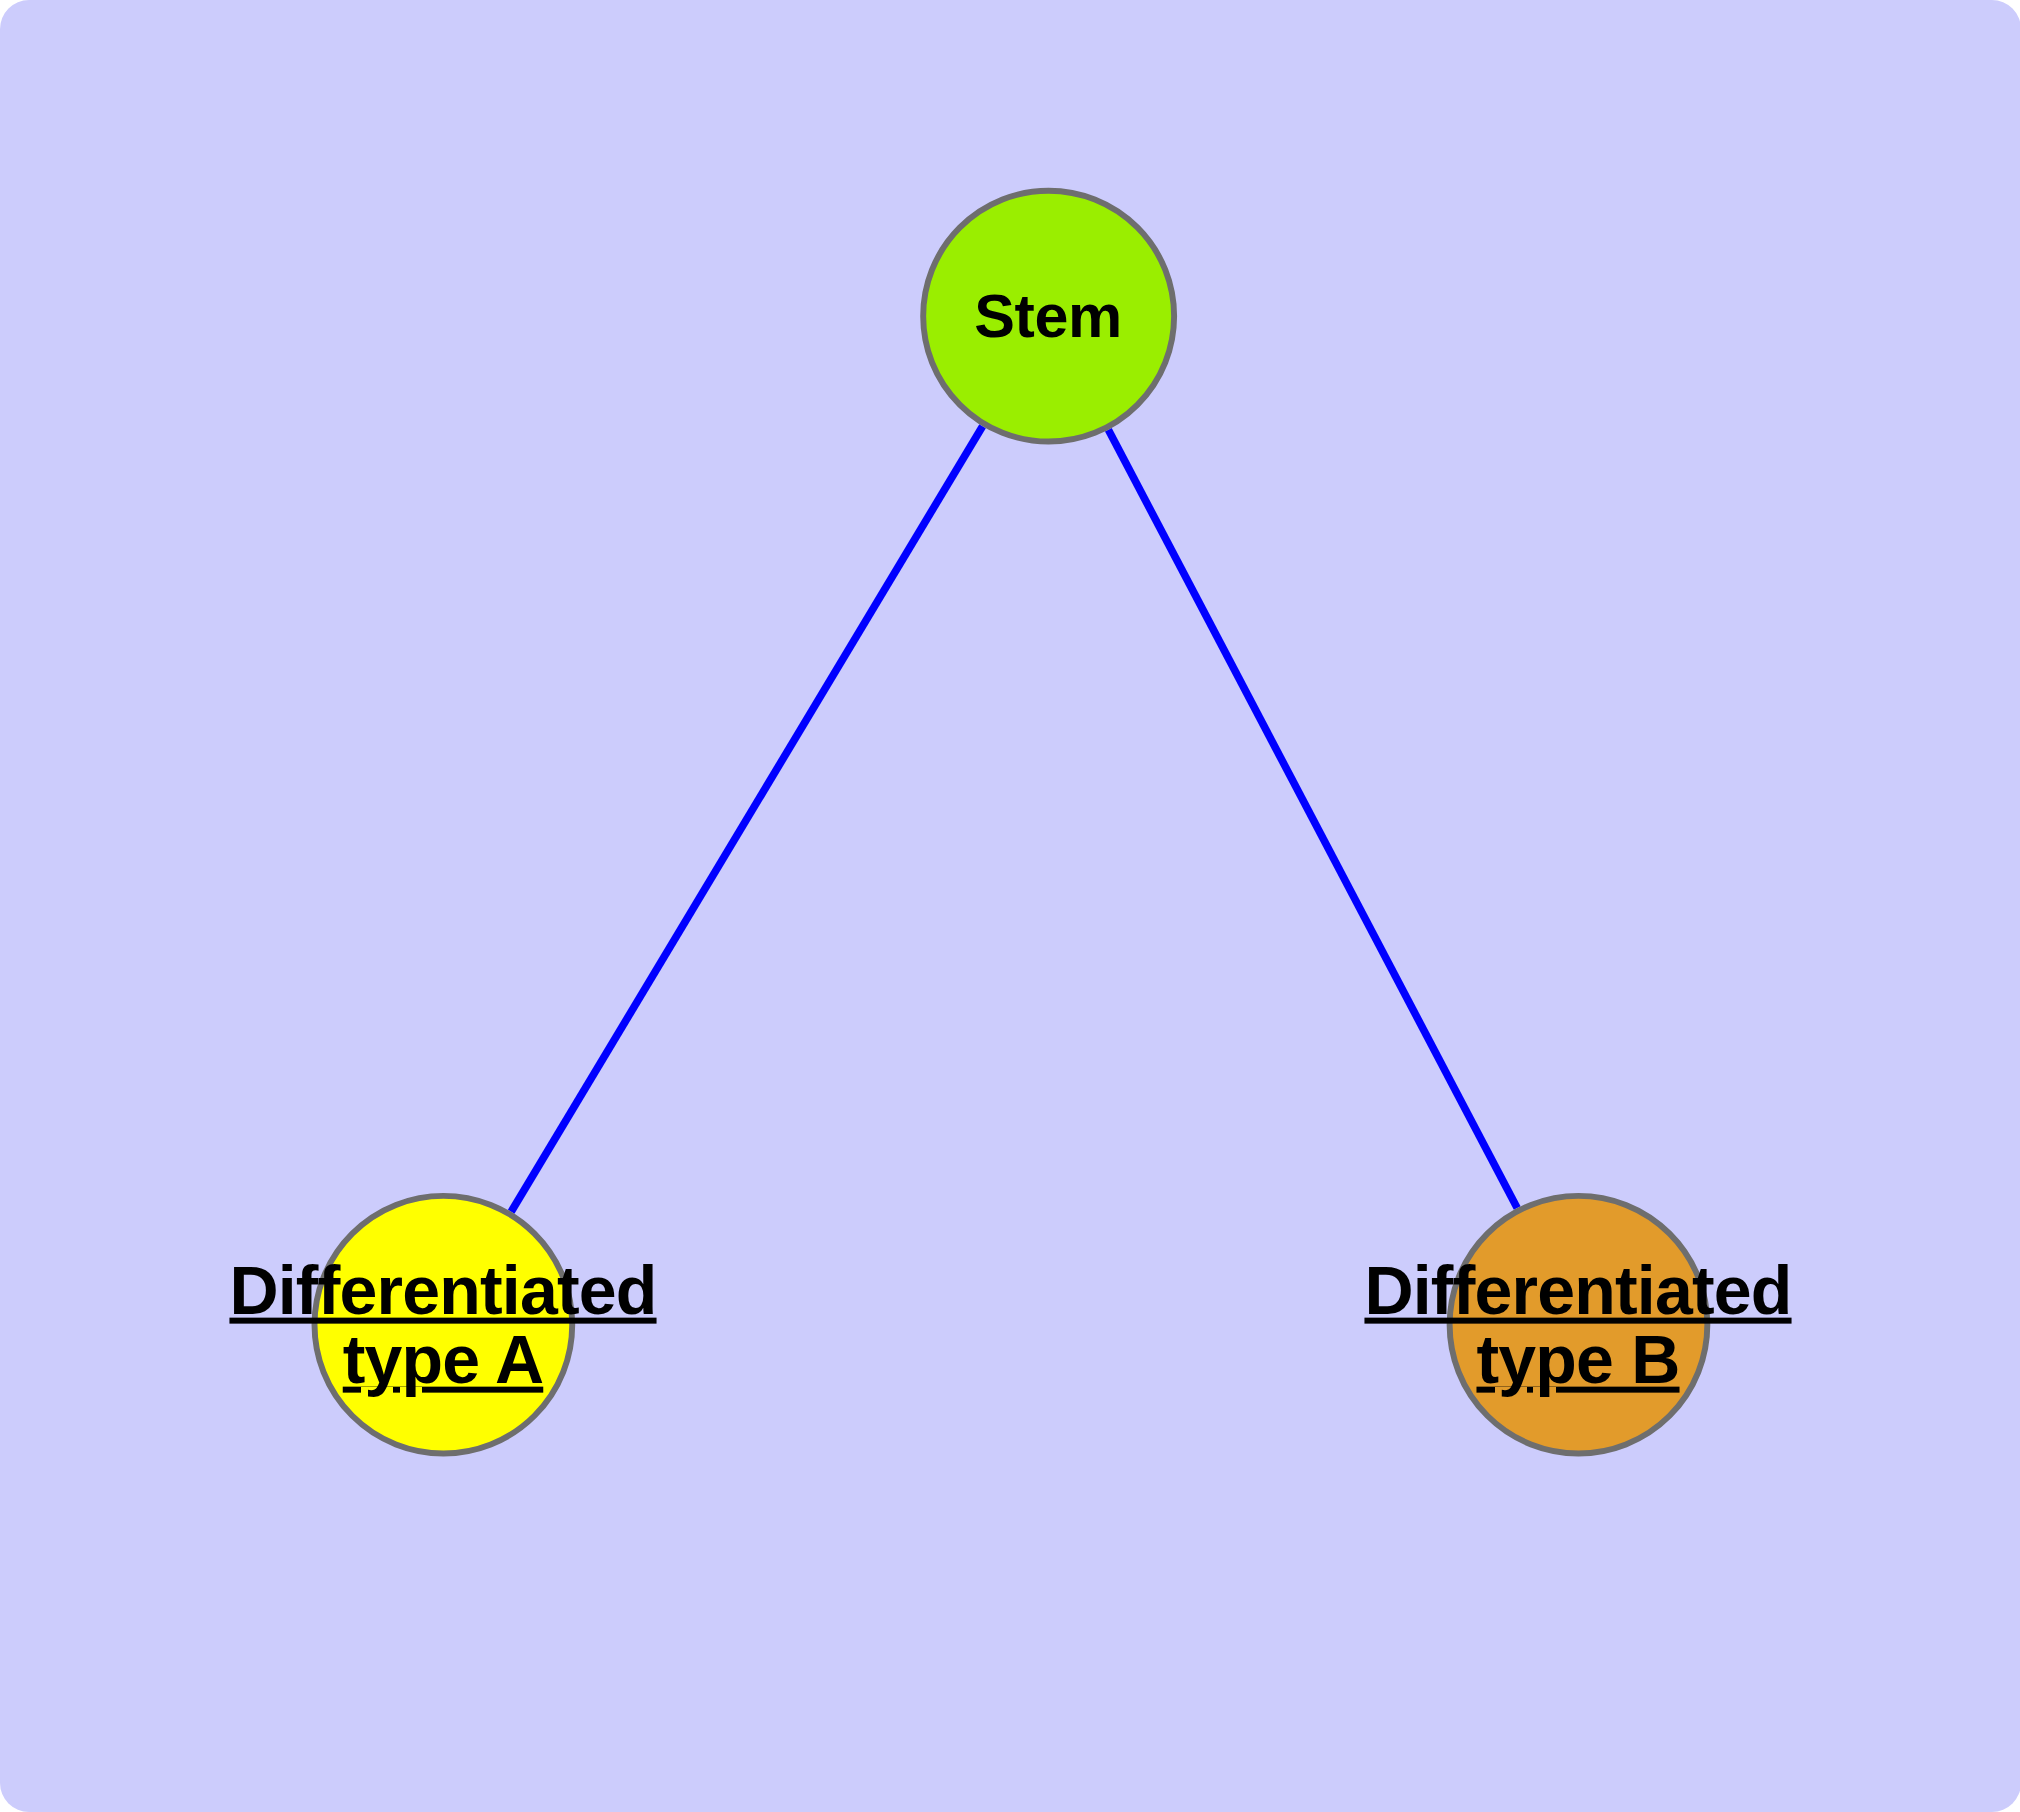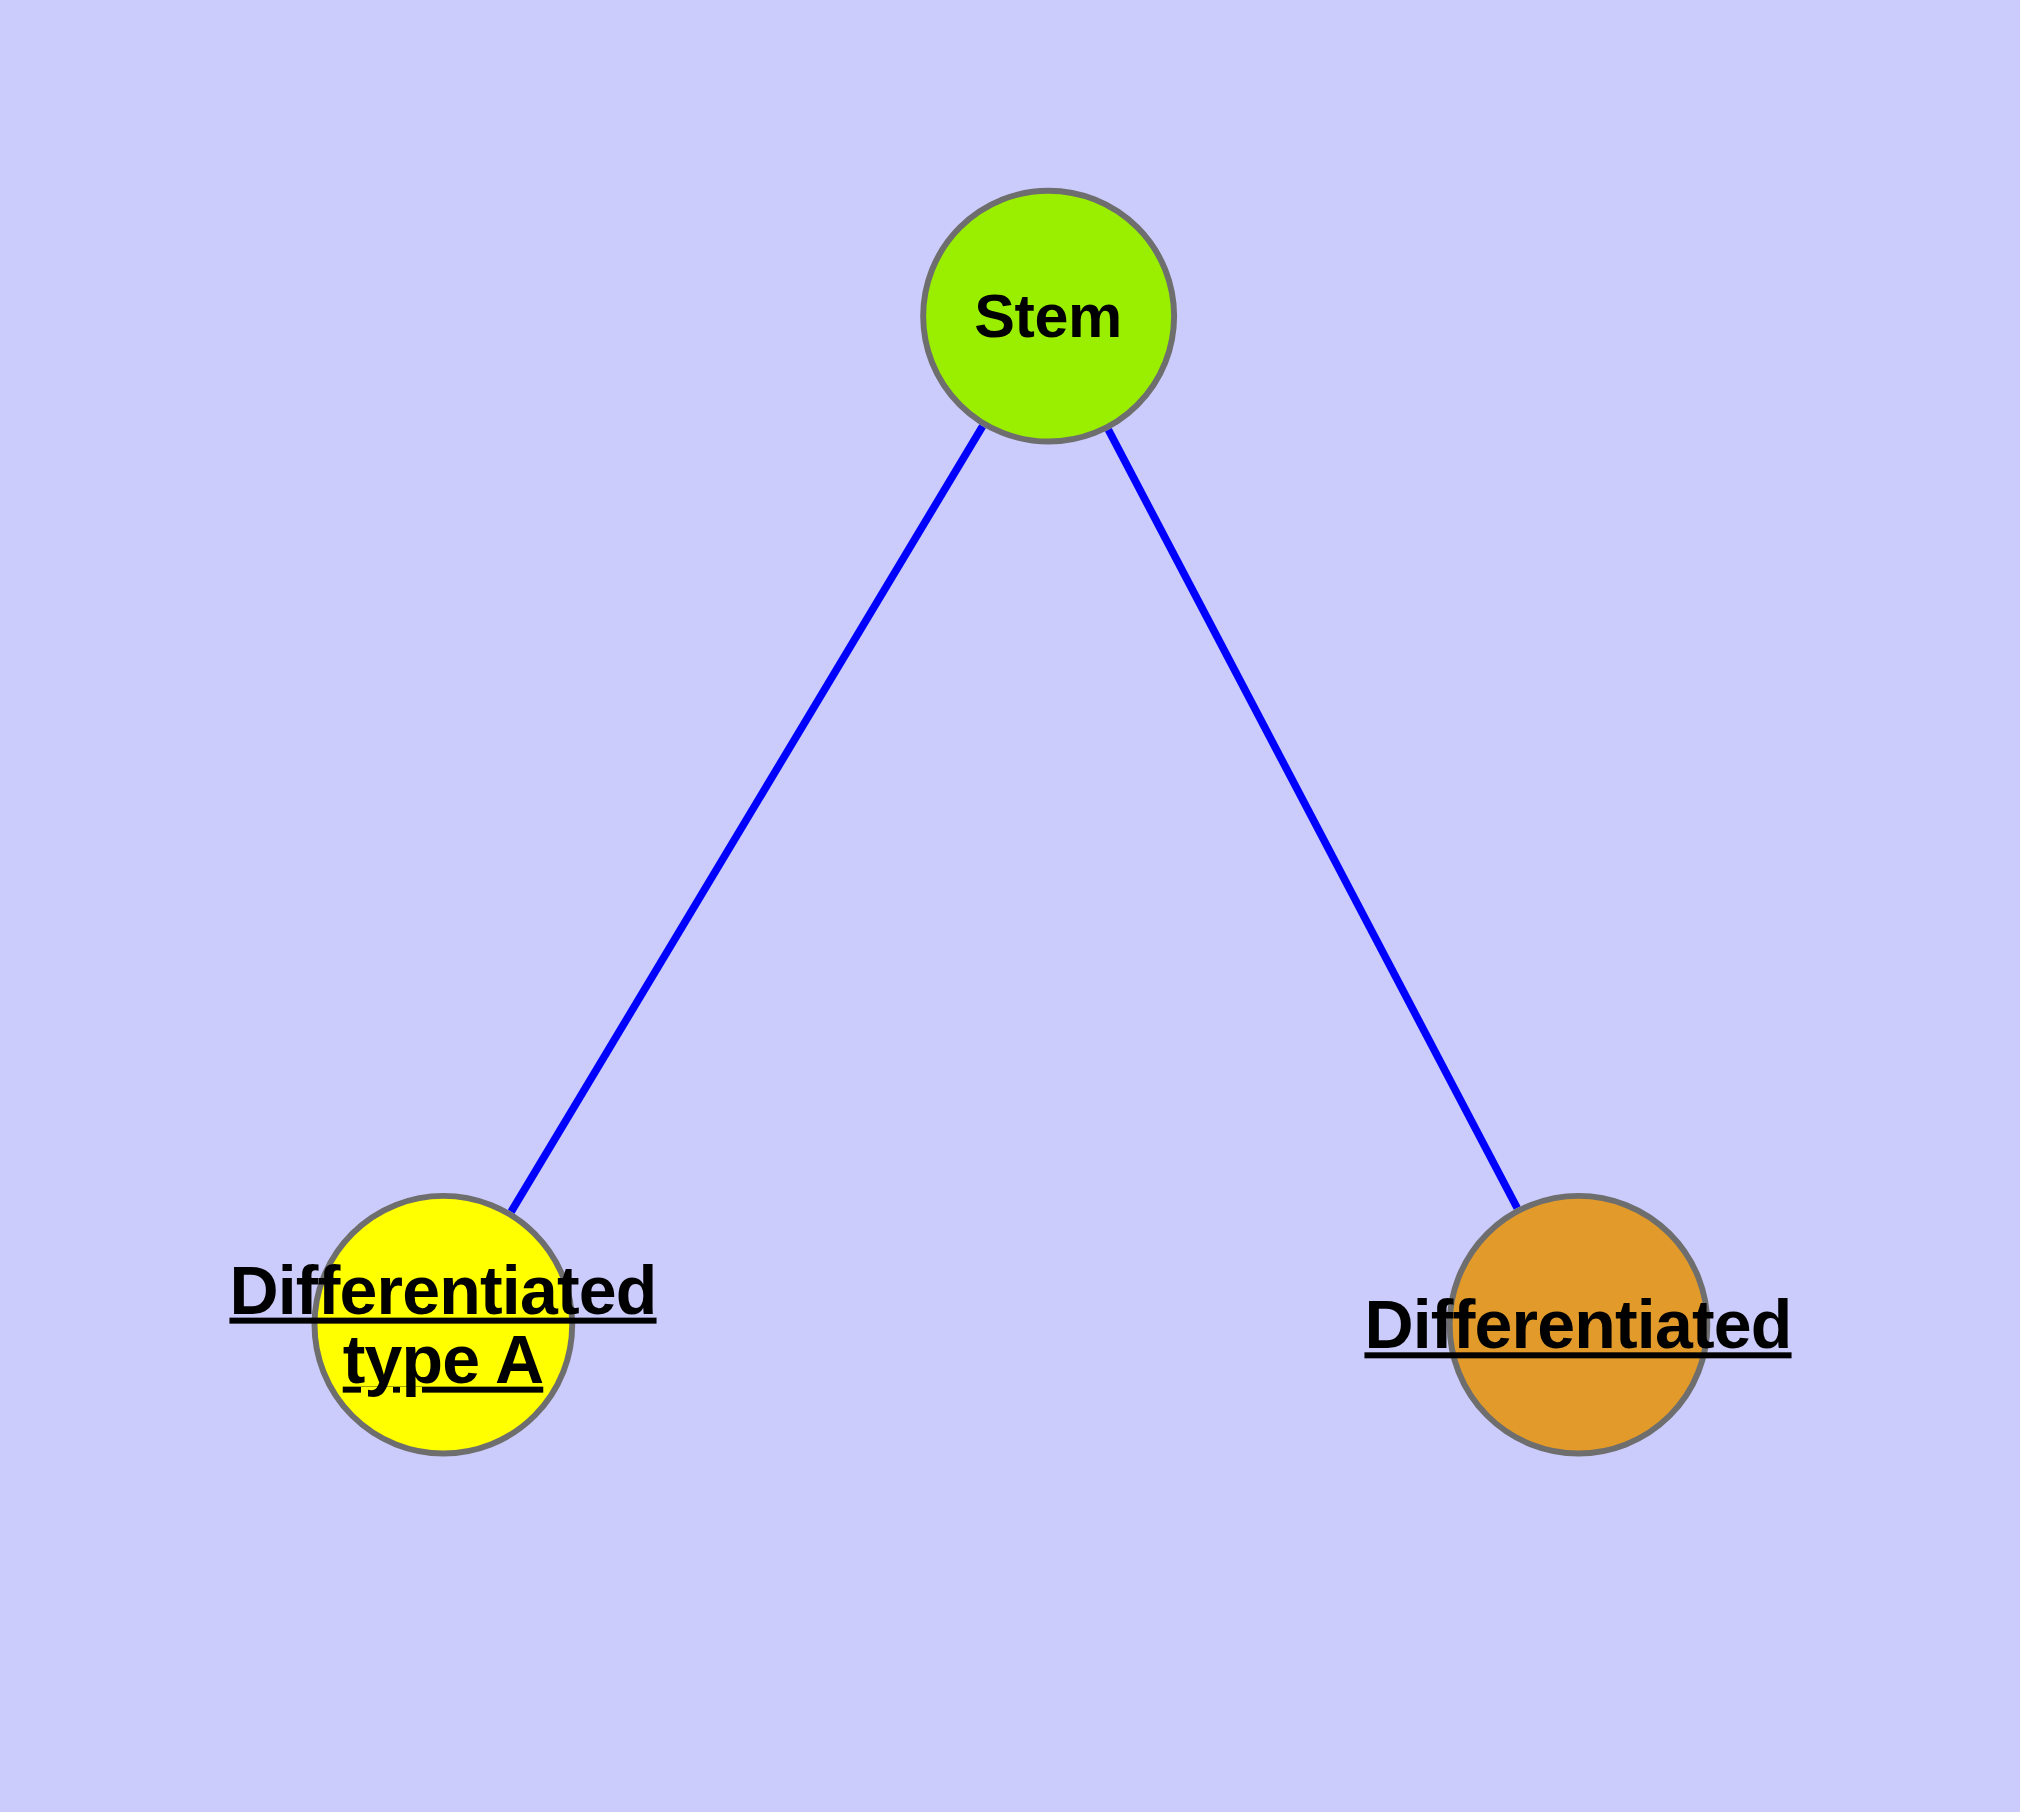--- a/index.html
+++ b/index.html
@@ -7,20 +7,21 @@
     margin: 0;
     padding: 0;
     background: #ffffff;
   }
   #canvas {
     position: relative;
     width: 2021px;
     height: 1812px;
     overflow: hidden;
     font-family: "Liberation Sans", "DejaVu Sans", sans-serif;
+    border-radius: 29px;
   }
   #graph-svg {
     position: absolute;
     left: 0;
     top: 0;
     width: 2021px;
     height: 1812px;
     display: block;
   }
   .node-label {
@@ -57,17 +58,17 @@
     <g id="nodes-group">
         <circle cx="1237" cy="373" r="148" fill="#9aee00" stroke="#6e6e6e" stroke-width="7"></circle>
         <circle cx="523" cy="1563" r="152" fill="#ffff00" stroke="#6e6e6e" stroke-width="7"></circle>
         <circle cx="1862" cy="1563" r="152" fill="#e29b2b" stroke="#6e6e6e" stroke-width="7"></circle>
       </g>
   </svg>
 
   <div id="labels-layer">
       <div class="node-label label-stem" style="left: 1048px; top: 316px; font-size: 61px; color: rgb(0, 0, 0);"><div>Stem</div></div>
       <div class="node-label label-leaf" style="left: 443px; top: 1325px; font-size: 68px; color: rgb(0, 0, 0);"><div>Differentiated</div><div>type A</div></div>
-      <div class="node-label label-leaf" style="left: 1578px; top: 1325px; font-size: 68px; color: rgb(0, 0, 0);"><div>Differentiated</div></div>
+      <div class="node-label label-leaf" style="left: 1578px; top: 1325px; font-size: 68px; color: rgb(0, 0, 0);"><div>Differentiated</div><div>type B</div></div>
     </div>
 
 </div>
 
 
 </body></html>

